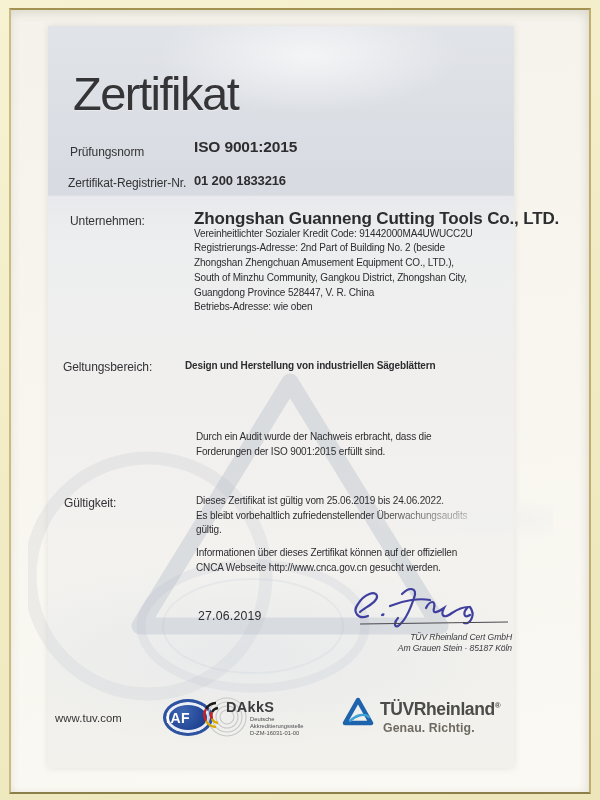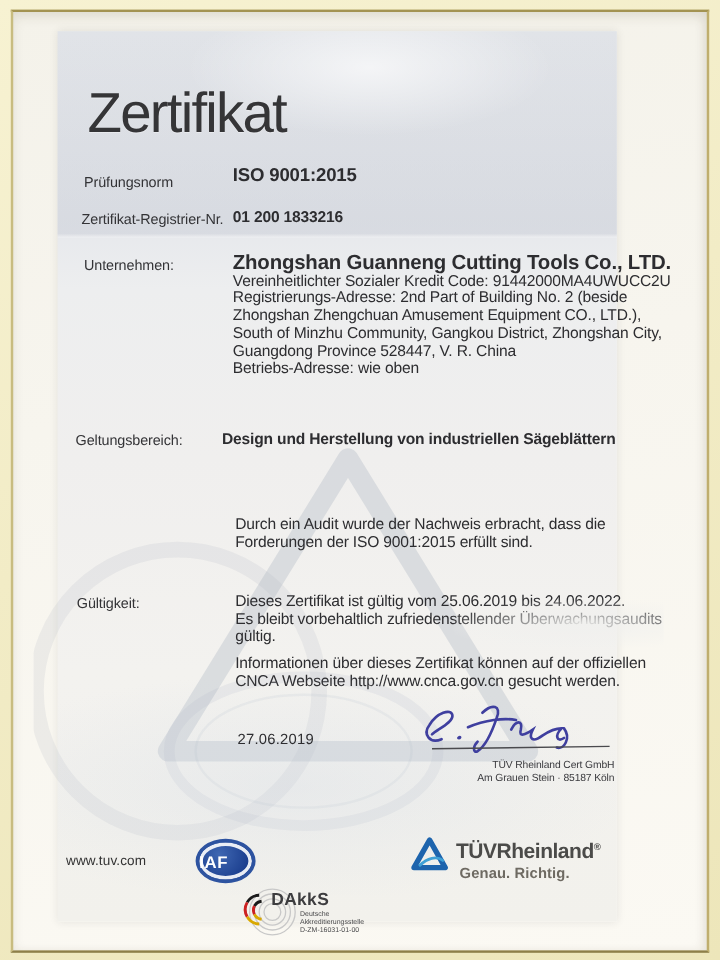--- a/index.html
+++ b/index.html
@@ -27,27 +27,27 @@
   .reflect-top { left:0; top:0; width:100%; height:172px;
     background:linear-gradient(180deg,rgba(193,198,208,.20) 0%,rgba(193,198,208,.34) 70%,rgba(193,198,208,.40) 98%,rgba(255,255,255,.25) 100%); }
   .glare-top { left:110px; top:0; width:300px; height:86px;
     background:radial-gradient(ellipse at 50% 35%,rgba(255,255,255,.65),rgba(255,255,255,0) 72%); }
   .glare-right { left:330px; top:474px; width:175px; height:40px; z-index:5;
     background:radial-gradient(ellipse at 62% 50%,rgba(240,240,238,.92),rgba(240,240,238,0) 78%); }
   .tint-bottom { left:0; top:540px; width:100%; height:180px;
     background:radial-gradient(ellipse at 42% 50%,rgba(206,215,228,.30),rgba(206,215,228,0) 75%); }
   
   .lbl { font-size:12px; color:#333336; letter-spacing:-.1px; white-space:nowrap; }
-  .txt { font-size:13px; line-height:14.7px; color:#2d2d30; letter-spacing:-.15px; white-space:nowrap; }
+  .txt { font-size:10px; line-height:14.7px; color:#2d2d30; letter-spacing:-.15px; white-space:nowrap; }
   .b   { font-weight:700; }
   .title {
     font-size:47px; letter-spacing:-1.5px; color:#353537; font-weight:400;
     text-shadow:0 1px 0 rgba(255,255,255,.35);
   }
-  .sig-org { font-size:8.6px; line-height:10.5px; color:#3a3a3e; letter-spacing:-.1px; text-align:right; }
+  .sig-org { font-size:8.6px; line-height:10.5px; color:#3a3a3e; letter-spacing:-.1px; text-align:right;font-style:italic; }
   
   .website { font-size:11.3px; color:#333; letter-spacing:.1px; }
   .iaf {
     width:50px; height:37px; border-radius:50%;
     background:radial-gradient(circle at 38% 32%,#3f67b2,#1c3f8f 70%);
     border:3px solid #2d53a0; box-shadow:inset 0 0 0 3px rgba(255,255,255,.9);
     display:flex; align-items:center; justify-content:flex-start;
   }
   .iaf span { color:#fff; font-weight:700; font-size:14px; letter-spacing:.5px; }
   .dakks-name { font-size:14.5px; font-weight:700; color:#3d3d3f; letter-spacing:.3px; }
@@ -137,21 +137,21 @@
     <div>TÜV Rheinland Cert GmbH</div>
     <div>Am Grauen Stein · 85187 Köln</div>
   </div>
 
   <div class="p website" style="left:7px;top:686px;">www.tuv.com</div>
 
   <div class="p iaf" style="left:115px;top:673px;">
     <span>IAF</span>
   </div>
 
-  <div class="p" style="left:150px;top:668px;width:140px;height:58px;margin-top:43px;">
+  <div class="p" style="left:150px;top:668px;width:140px;height:58px;">
     <svg class="p" style="left:8px;top:2px;" width="42" height="42">
       <g fill="none" stroke="#c8c8c8" stroke-width="1.1">
         <circle cx="21" cy="21" r="7"></circle>
           <circle cx="21" cy="21" r="11"></circle>
         <circle cx="21" cy="21" r="15"></circle>
           <circle cx="21" cy="21" r="19"></circle>
       </g>
     </svg>
     <svg class="p" style="left:2px;top:6px;" width="26" height="30">
       <g fill="none" stroke-width="2.4" stroke-linecap="butt">

